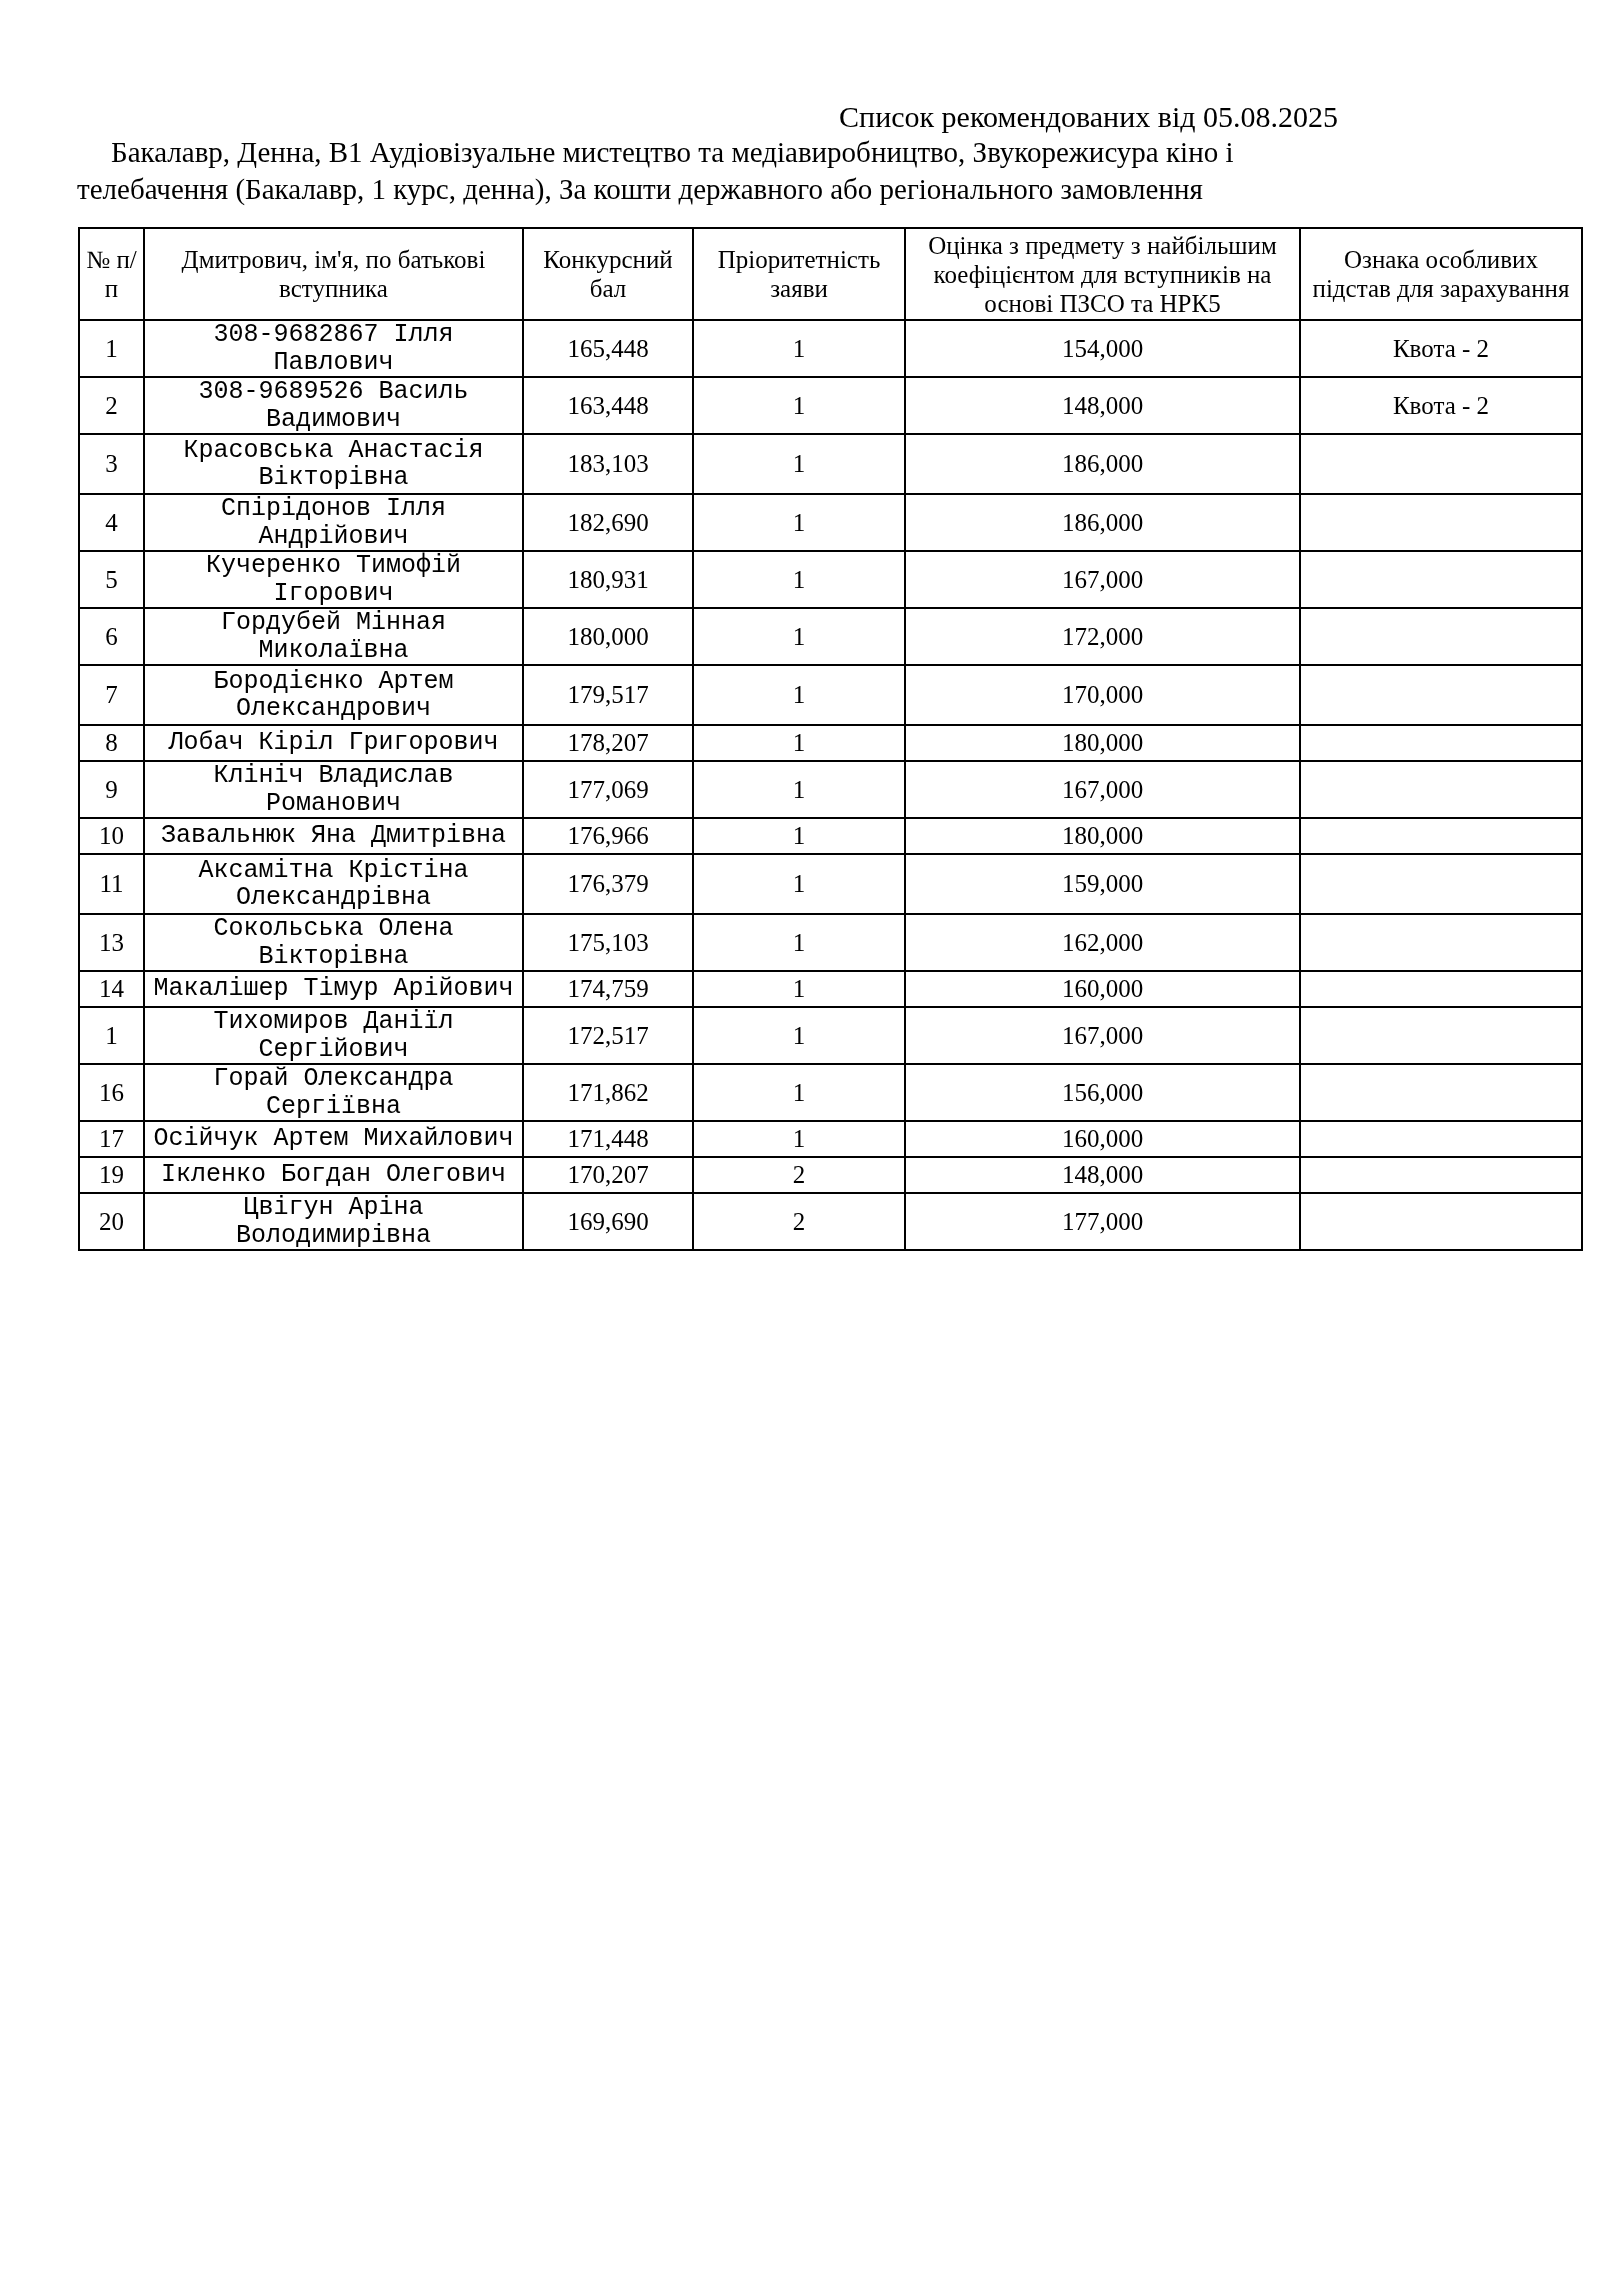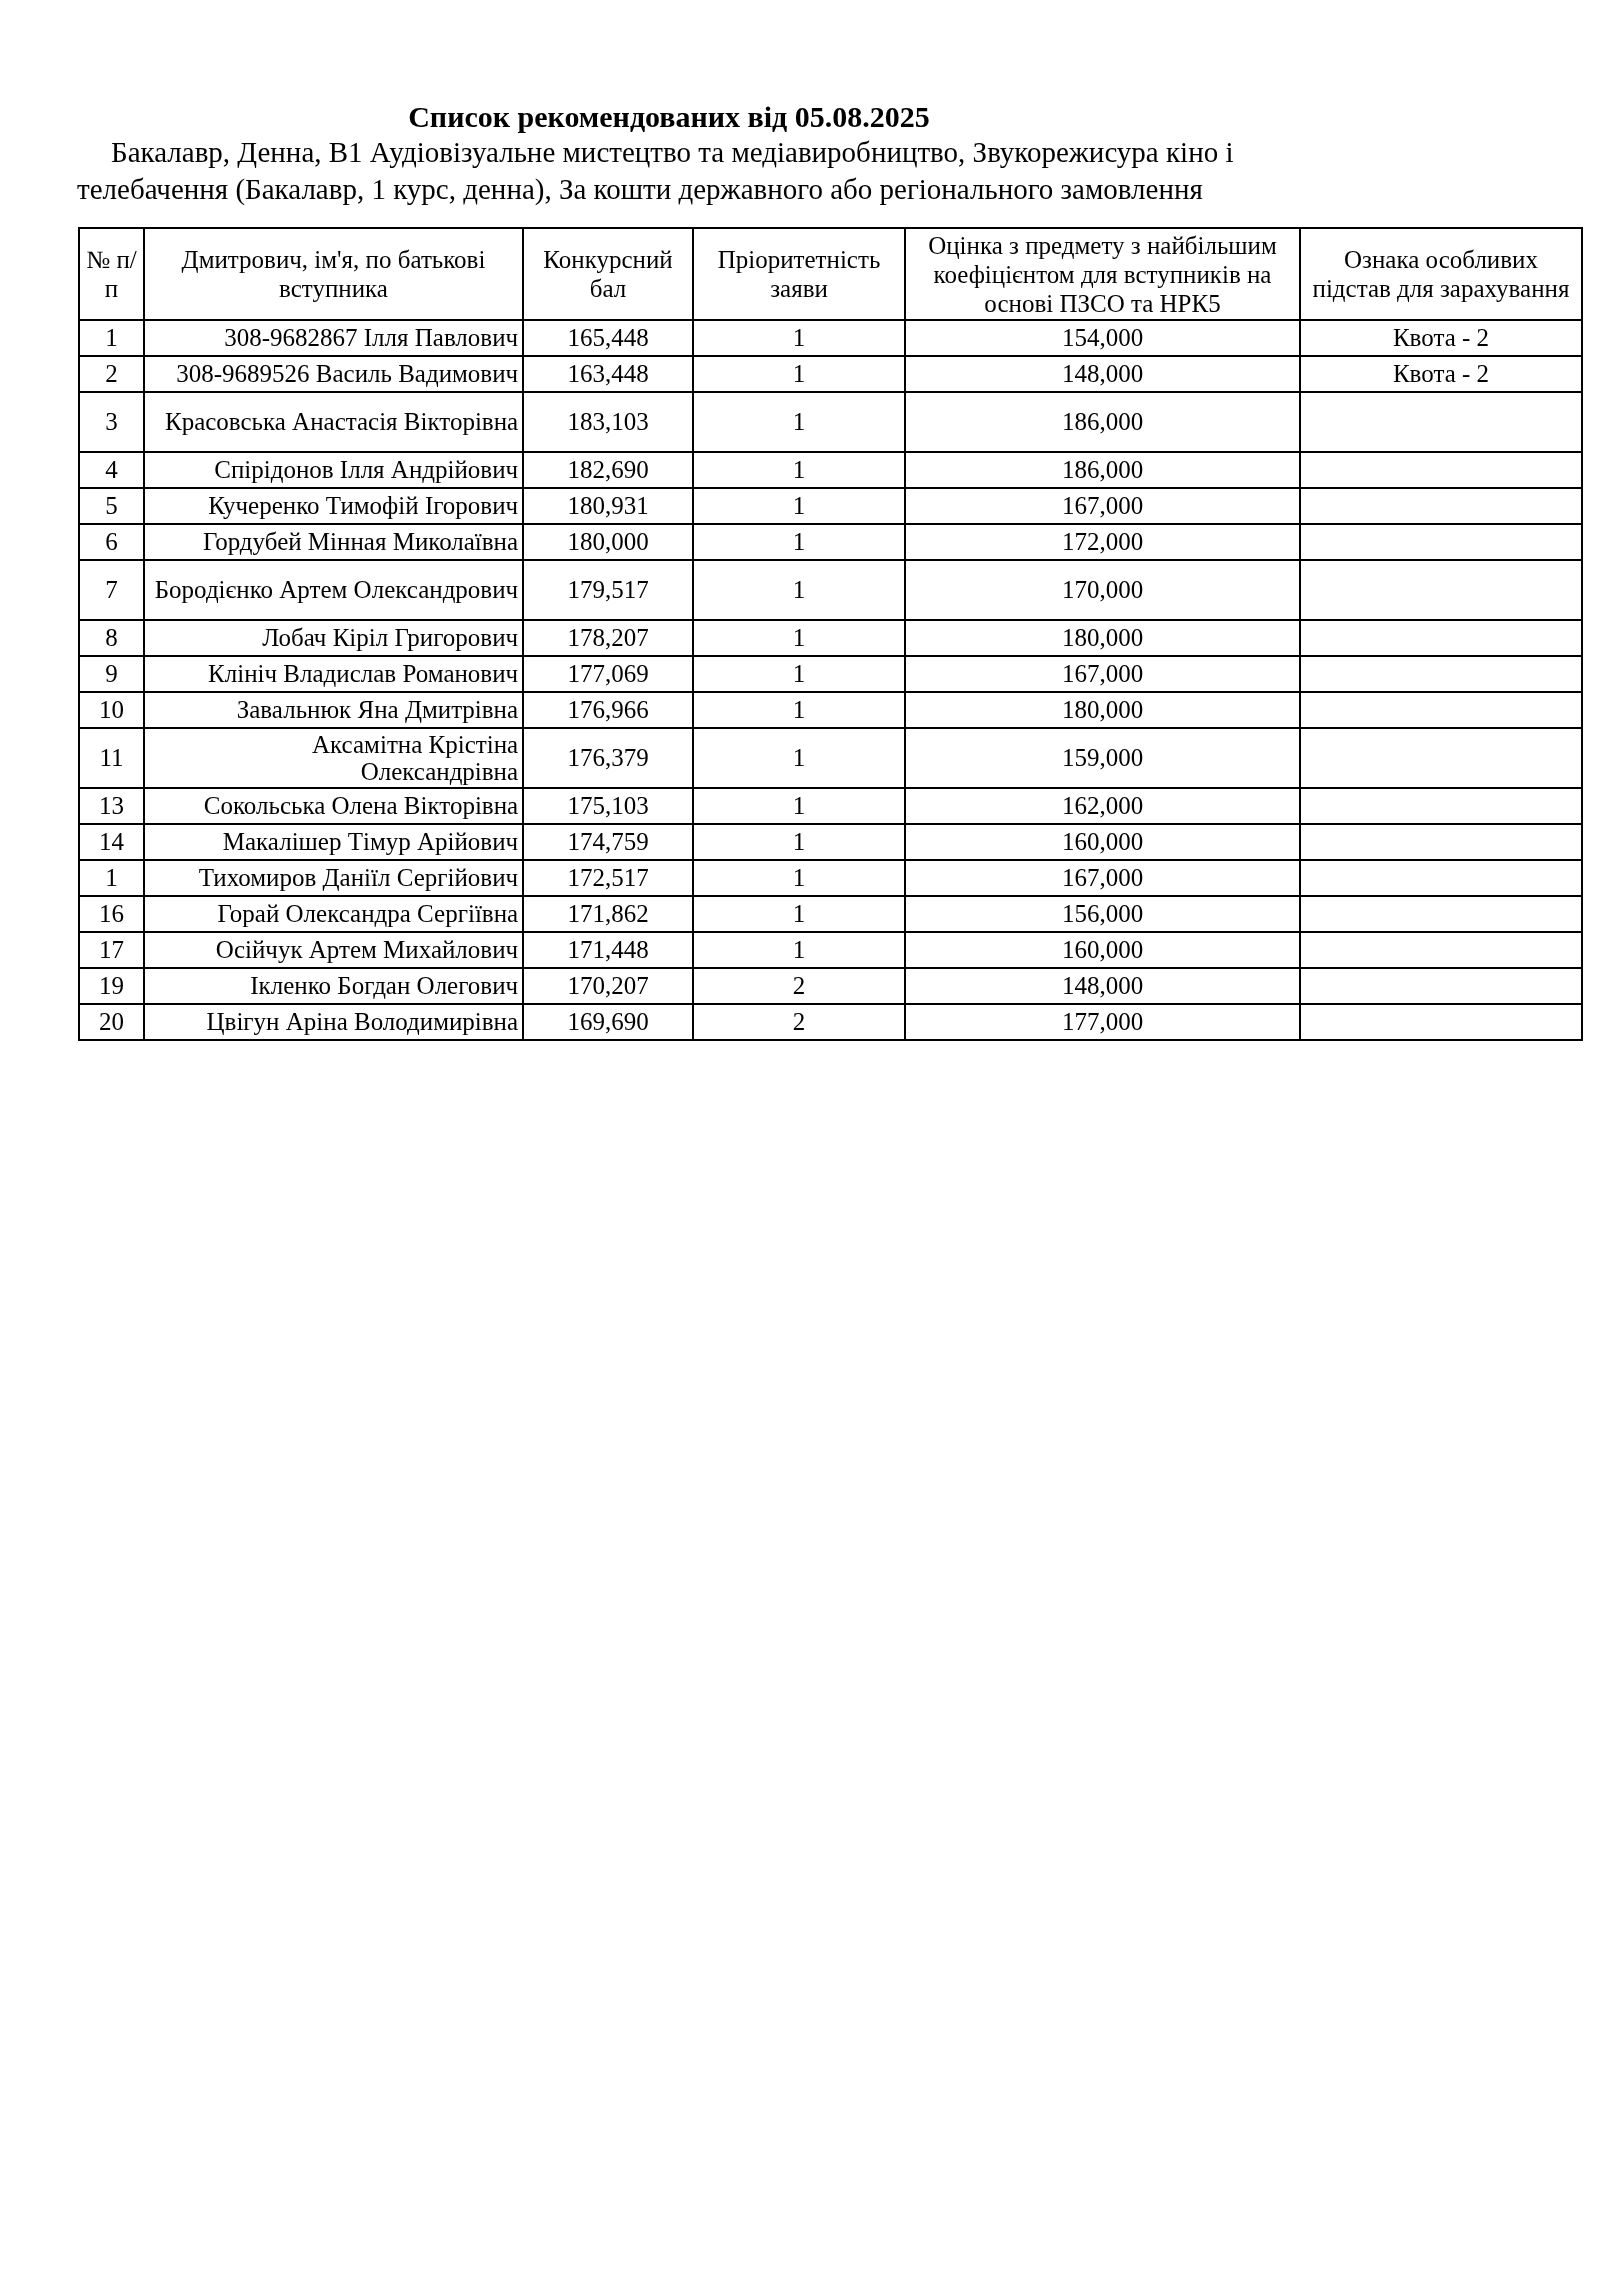--- a/index.html
+++ b/index.html
@@ -1,28 +1,28 @@
 <!DOCTYPE html>
 <html style="font-size:10.5px"><head>
 <meta charset="utf-8">
 <style>
   html, body { margin:0; padding:0; background:#ffffff; }
   body { width:1623px; height:2295px; position:relative; font-family:"Liberation Serif", serif; color:#000; }
-  .title { position:absolute; left:0; width:1338px; top:98px; text-align:center; font-size:30px; line-height:38px;font-weight:bold; }
+  .title { position:absolute; left:0; width:1338px; top:98px; text-align:right; font-size:30px; line-height:38px; }
   .subtitle { position:absolute; left:77px; width:1505px; top:134px; font-size:29px; font-weight:normal; line-height:37px; }
   .subtitle .l1 { display:block; padding-left:34px; }
   .subtitle .l2 { display:block; }
   table.list { position:absolute; left:78px; top:227px; width:1503px; border-collapse:collapse; table-layout:fixed; font-size:25px; }
   table.list th, table.list td { border:2.6px solid #000; padding:0 3.9px; }
   table.list th { font-weight:normal; text-align:center; vertical-align:middle; line-height:29px; height:90px; }
   table.list td { line-height:27.5px; vertical-align:middle; }
   table.list tr.single td { height:34px; }
   table.list tr.double td { height:58px; }
   td.c { text-align:center; }
-  td.name { text-align:right; padding-left:5.2px; }
+  td.name { text-align:center; padding-left:5.2px;font-family:Liberation Mono, monospace; }
   col.c1 { width:65px; } col.c2 { width:379px; } col.c3 { width:170px; }
   col.c4 { width:212px; } col.c5 { width:395px; } col.c6 { width:282px; }
 </style>
 </head>
 <body>
 
 <div class="title">Список рекомендованих від 05.08.2025</div>
 <div class="subtitle">
   <span class="l1">Бакалавр, Денна, В1 Аудіовізуальне мистецтво та медіавиробництво, Звукорежисура кіно і</span>
   <span class="l2">телебачення (Бакалавр, 1 курс, денна), За кошти державного або регіонального замовлення</span>

